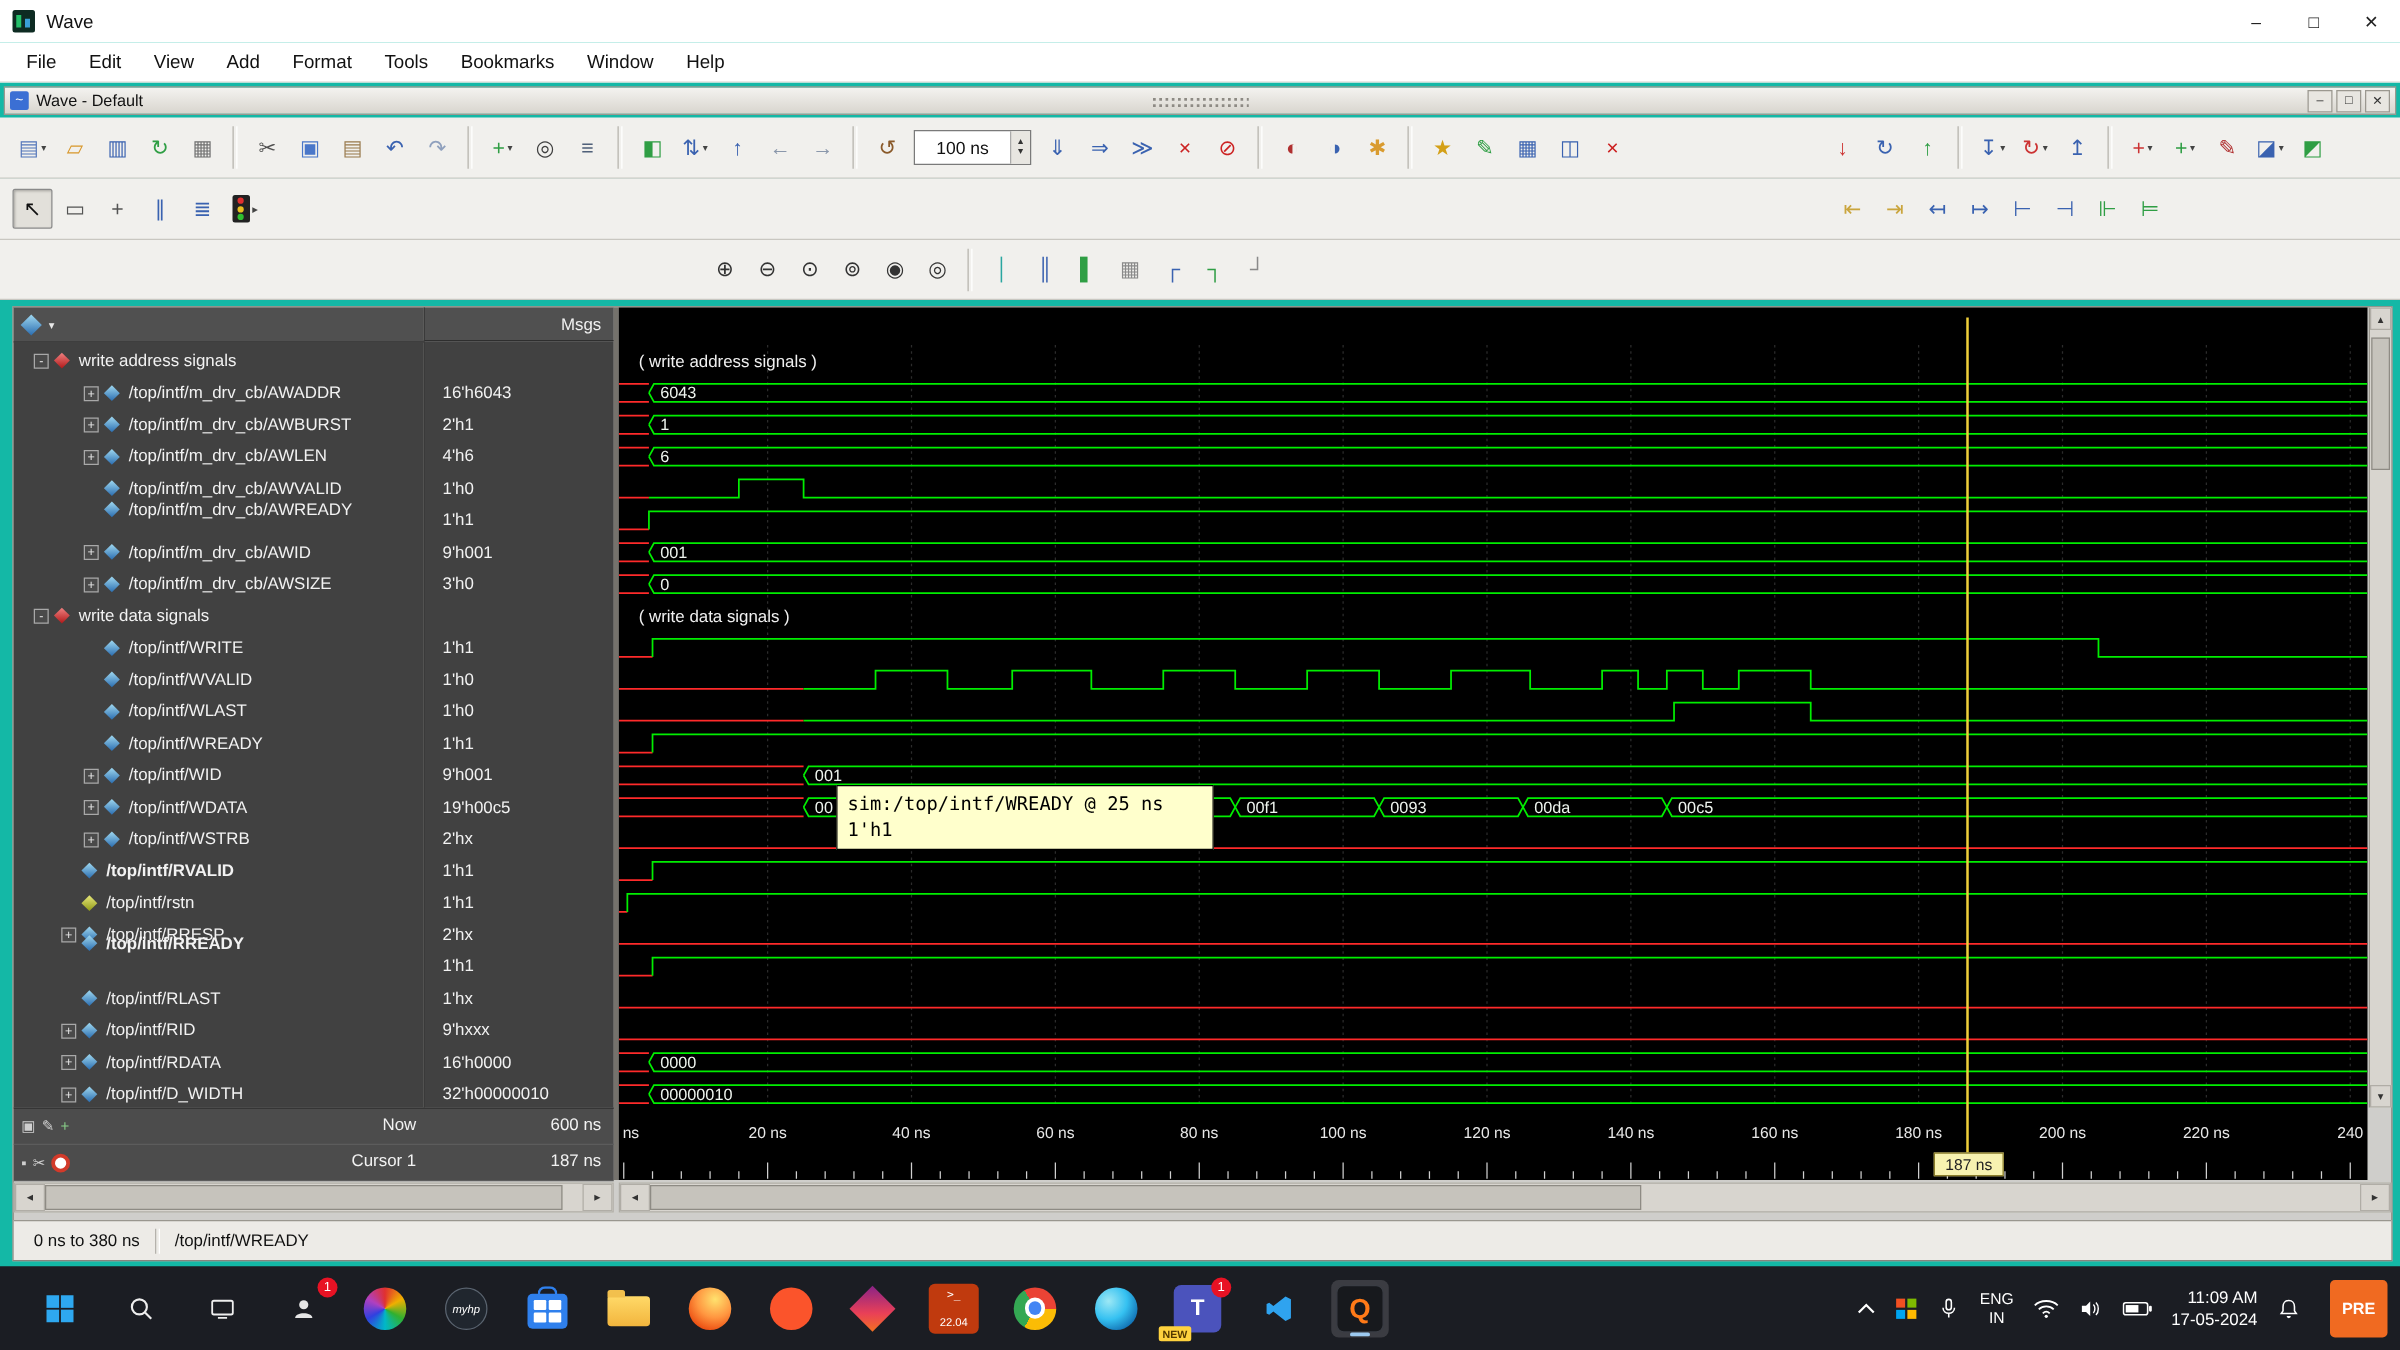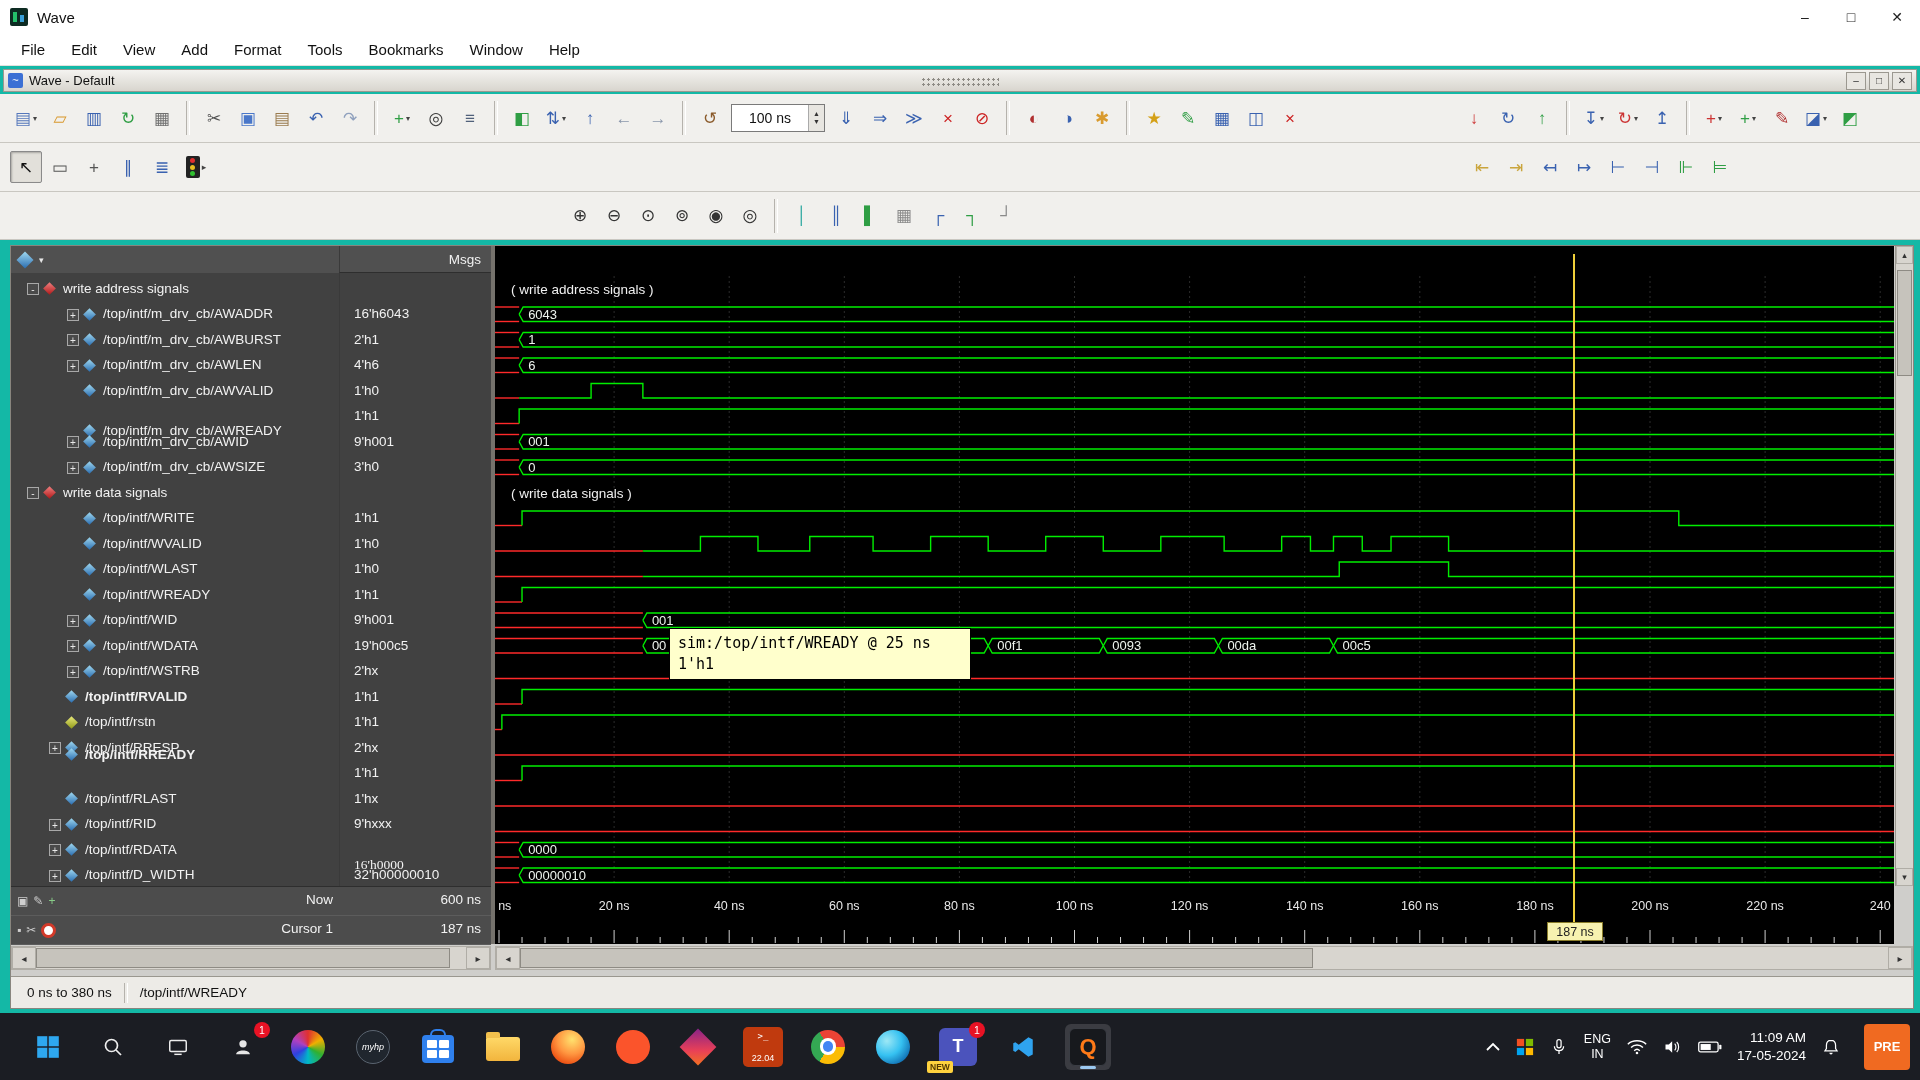--- a/index.html
+++ b/index.html
@@ -493,21 +493,21 @@
         </div>
         <div class="srow" style="top: 76.5px;">
           <span class="exp" style="left: 56px;">+</span>
           <span class="dia blue" style="left: 74px;"></span>
           <span class="slabel" style="left: 92px;">/top/intf/m_drv_cb/AWLEN</span>
         </div>
         <div class="srow" style="top: 102px;">
           <span class="dia blue" style="left: 74px;"></span>
           <span class="slabel" style="left: 92px;">/top/intf/m_drv_cb/AWVALID</span>
         </div>
-        <div class="srow" style="top: 142px; text-align: right;">
+        <div class="srow" style="top: 119px; text-align: right;">
           <span class="dia blue" style="left: 74px;"></span>
           <span class="slabel" style="left: 92px;">/top/intf/m_drv_cb/AWREADY</span>
         </div>
         <div class="srow" style="top: 153px;">
           <span class="exp" style="left: 56px;">+</span>
           <span class="dia blue" style="left: 74px;"></span>
           <span class="slabel" style="left: 92px;">/top/intf/m_drv_cb/AWID</span>
         </div>
         <div class="srow" style="top: 178.5px;">
           <span class="exp" style="left: 56px;">+</span>
@@ -603,21 +603,21 @@
         <div class="vrow" style="top: 306px;">1'h1</div>
         <div class="vrow" style="top: 331.5px;">9'h001</div>
         <div class="vrow" style="top: 357px;">19'h00c5</div>
         <div class="vrow" style="top: 382.5px;">2'hx</div>
         <div class="vrow" style="top: 408px;">1'h1</div>
         <div class="vrow" style="top: 433.5px;">1'h1</div>
         <div class="vrow" style="top: 459px;">2'hx</div>
         <div class="vrow" style="top: 484.5px;">1'h1</div>
         <div class="vrow" style="top: 510px;">1'hx</div>
         <div class="vrow" style="top: 535.5px;">9'hxxx</div>
-        <div class="vrow" style="top: 576px; font-family: Liberation Serif, serif;">16'h0000</div>
+        <div class="vrow" style="top: 561px;">16'h0000</div>
         <div class="vrow" style="top: 586.5px;">32'h00000010</div>
       </div>
     <div class="splitter"></div>
     <div class="wavebg"></div>
     <svg id="wavesvg" width="1399" height="610">
         <line x1="119.1" y1="0" x2="119.1" y2="610" stroke="#2c2c2c" stroke-width="1" stroke-dasharray="2,3"></line>
         <line x1="234.2" y1="0" x2="234.2" y2="610" stroke="#2c2c2c" stroke-width="1" stroke-dasharray="2,3"></line>
         <line x1="349.3" y1="0" x2="349.3" y2="610" stroke="#2c2c2c" stroke-width="1" stroke-dasharray="2,3"></line>
         <line x1="464.4" y1="0" x2="464.4" y2="610" stroke="#2c2c2c" stroke-width="1" stroke-dasharray="2,3"></line>
         <line x1="579.5" y1="0" x2="579.5" y2="610" stroke="#2c2c2c" stroke-width="1" stroke-dasharray="2,3"></line>

